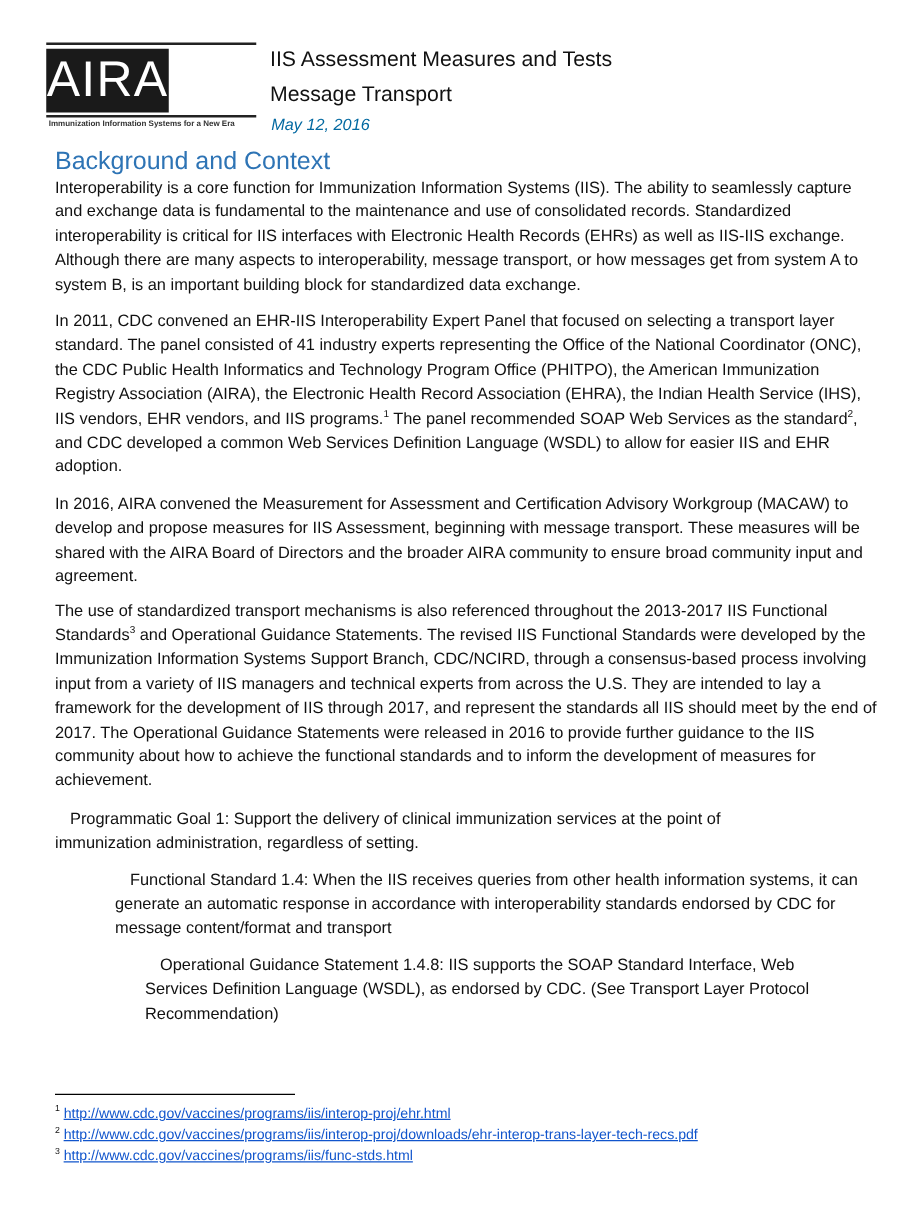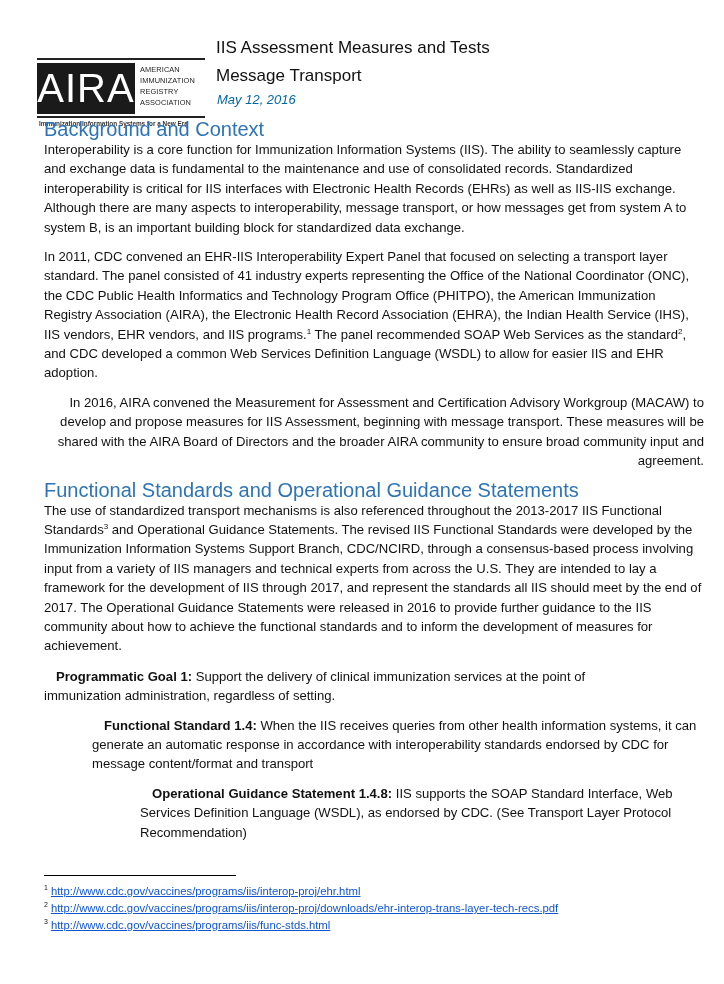--- a/index.html
+++ b/index.html
@@ -1,72 +1,65 @@
 <!DOCTYPE html>
 <html><head>
 <meta charset="utf-8">
 <style>
   html, body { margin: 0; padding: 0; background: #ffffff; }
   body { width: 724px; height: 984px; position: relative; overflow: hidden;
          font-family: "Liberation Sans", sans-serif; color: #111; }
-  .logo { position: absolute; left: 37px; top: 34px; width: 170px; height: 72px; margin-top: 24px; }
+  .logo { position: absolute; left: 37px; top: 34px; width: 170px; height: 72px; }
   .logo-topline { position: absolute; left: 0; top: 0; width: 168px; height: 2px; background: #222; }
   .logo-black { position: absolute; left: 0; top: 5px; width: 98px; height: 51px; background: #1a1a1a;
                 color: #fff; font-size: 40px; letter-spacing: 1px; line-height: 51px; text-align: center;
                 font-family: "Liberation Sans", sans-serif; font-weight: normal; }
   .logo-side { position: absolute; left: 103px; top: 6px; width: 70px; font-size: 7.4px; line-height: 11px;
                color: #222; letter-spacing: 0.1px; }
   .logo-bottomline { position: absolute; left: 0; top: 58px; width: 168px; height: 2px; background: #222; }
   .logo-tag { position: absolute; left: 2px; top: 62px; width: 168px; font-size: 6.4px; font-weight: bold; color: #333; white-space: nowrap; }
 
   .title { position: absolute; left: 216px; top: 34px; font-size: 17px; line-height: 28px; color: #111; }
   .date { position: absolute; left: 217px; top: 92px; font-size: 13px; color: #0369a1; font-style: italic; }
 
   .content { position: absolute; left: 44px; top: 118px; width: 660px; font-size: 13.1px; line-height: 19.4px; }
   h2 { font-weight: normal; color: #2e74b5; font-size: 20px; margin: 0; line-height: 22px; }
   p { margin: 0 0 10px 0; }
   sup { font-size: 8px; line-height: 0; vertical-align: super; }
   .ind1 { margin-left: 48px; }
-  .ind2 { margin-left: 96px; }
-  b { font-weight: bold; padding-left: 12px; }
+  .ind2 { margin-left: 72px; }
+  b { font-weight: normal; padding-left: 12px; }
 
   .fn-rule { position: absolute; left: 44px; top: 875px; width: 192px; height: 1px; background: #000; }
   .footnotes { position: absolute; left: 44px; top: 883px; font-size: 11.3px; line-height: 17px; }
   .footnotes a { color: #1155cc; text-decoration: underline; }
   .footnotes sup { font-size: 7px; color: #111; margin-right: 3px; }
 </style>
 </head>
 <body>
 
 <div class="logo">
   <div class="logo-topline"></div>
   <div class="logo-black">AIRA</div>
-  <div class="logo-side">
-    <div>AMERICAN</div>
-    <div>IMMUNIZATION</div>
-    <div>REGISTRY</div>
-    <div>ASSOCIATION</div>
-  </div>
   <div class="logo-bottomline"></div>
   <div class="logo-tag">Immunization Information Systems for a New Era</div>
 </div>
 
 <div class="title">
   <div>IIS Assessment Measures and Tests</div>
   <div>Message Transport</div>
 </div>
 <div class="date">May 12, 2016</div>
 
 <div class="content">
   <h2>Background and Context</h2>
   <p>Interoperability is a core function for Immunization Information Systems (IIS). The ability to seamlessly capture and exchange data is fundamental to the maintenance and use of consolidated records. Standardized interoperability is critical for IIS interfaces with Electronic Health Records (EHRs) as well as IIS-IIS exchange. Although there are many aspects to interoperability, message transport, or how messages get from system A to system B, is an important building block for standardized data exchange.</p>
   <p><span>In 2011, CDC convened an EHR-IIS Interoperability Expert Panel that focused on selecting a transport layer standard. The panel consisted of 41 industry experts representing the Office of the National Coordinator (ONC), the CDC Public Health Informatics and Technology Program Office (PHITPO), the American Immunization Registry Association (AIRA), the Electronic Health Record Association (EHRA), the Indian Health Service (IHS), IIS vendors, EHR vendors, and IIS programs.</span><sup>1</sup><span> The panel recommended SOAP Web Services as the standard</span><sup>2</sup><span>, and CDC developed a common Web Services Definition Language (WSDL) to allow for easier IIS and EHR adoption.</span></p>
-  <p style="margin-bottom:8px;text-align:right;">In 2016, AIRA convened the Measurement for Assessment and Certification Advisory Workgroup (MACAW) to develop and propose measures for IIS Assessment, beginning with message transport. These measures will be shared with the AIRA Board of Directors and the broader AIRA community to ensure broad community input and agreement.</p>
+  <p style="margin-bottom:8px;">In 2016, AIRA convened the Measurement for Assessment and Certification Advisory Workgroup (MACAW) to develop and propose measures for IIS Assessment, beginning with message transport. These measures will be shared with the AIRA Board of Directors and the broader AIRA community to ensure broad community input and agreement.</p>
 
-  <h2>Functional Standards and Operational Guidance Statements</h2>
   <p style="margin-bottom:11px;"><span>The use of standardized transport mechanisms is also referenced throughout the 2013-2017 IIS Functional Standards</span><sup>3</sup><span> and Operational Guidance Statements. The revised IIS Functional Standards were developed by the Immunization Information Systems Support Branch, CDC/NCIRD, through a consensus-based process involving input from a variety of IIS managers and technical experts from across the U.S. They are intended to lay a framework for the development of IIS through 2017, and represent the standards all IIS should meet by the end of 2017. The Operational Guidance Statements were released in 2016 to provide further guidance to the IIS community about how to achieve the functional standards and to inform the development of measures for achievement.</span></p>
   <p style="width:560px;"><b>Programmatic Goal 1:</b><span> Support the delivery of clinical immunization services at the point of immunization administration, regardless of setting.</span></p>
   <p class="ind1"><b>Functional Standard 1.4:</b><span> When the IIS receives queries from other health information systems, it can generate an automatic response in accordance with interoperability standards endorsed by CDC for message content/format and transport</span></p>
   <p class="ind2" style="width:540px;"><b>Operational Guidance Statement 1.4.8:</b><span> IIS supports the SOAP Standard Interface, Web Services Definition Language (WSDL), as endorsed by CDC.  (See Transport Layer Protocol Recommendation)</span></p>
 </div>
 
 <div class="fn-rule"></div>
 <div class="footnotes">
   <div><sup>1</sup><a>http://www.cdc.gov/vaccines/programs/iis/interop-proj/ehr.html</a></div>
   <div><sup>2</sup><a>http://www.cdc.gov/vaccines/programs/iis/interop-proj/downloads/ehr-interop-trans-layer-tech-recs.pdf</a></div>

